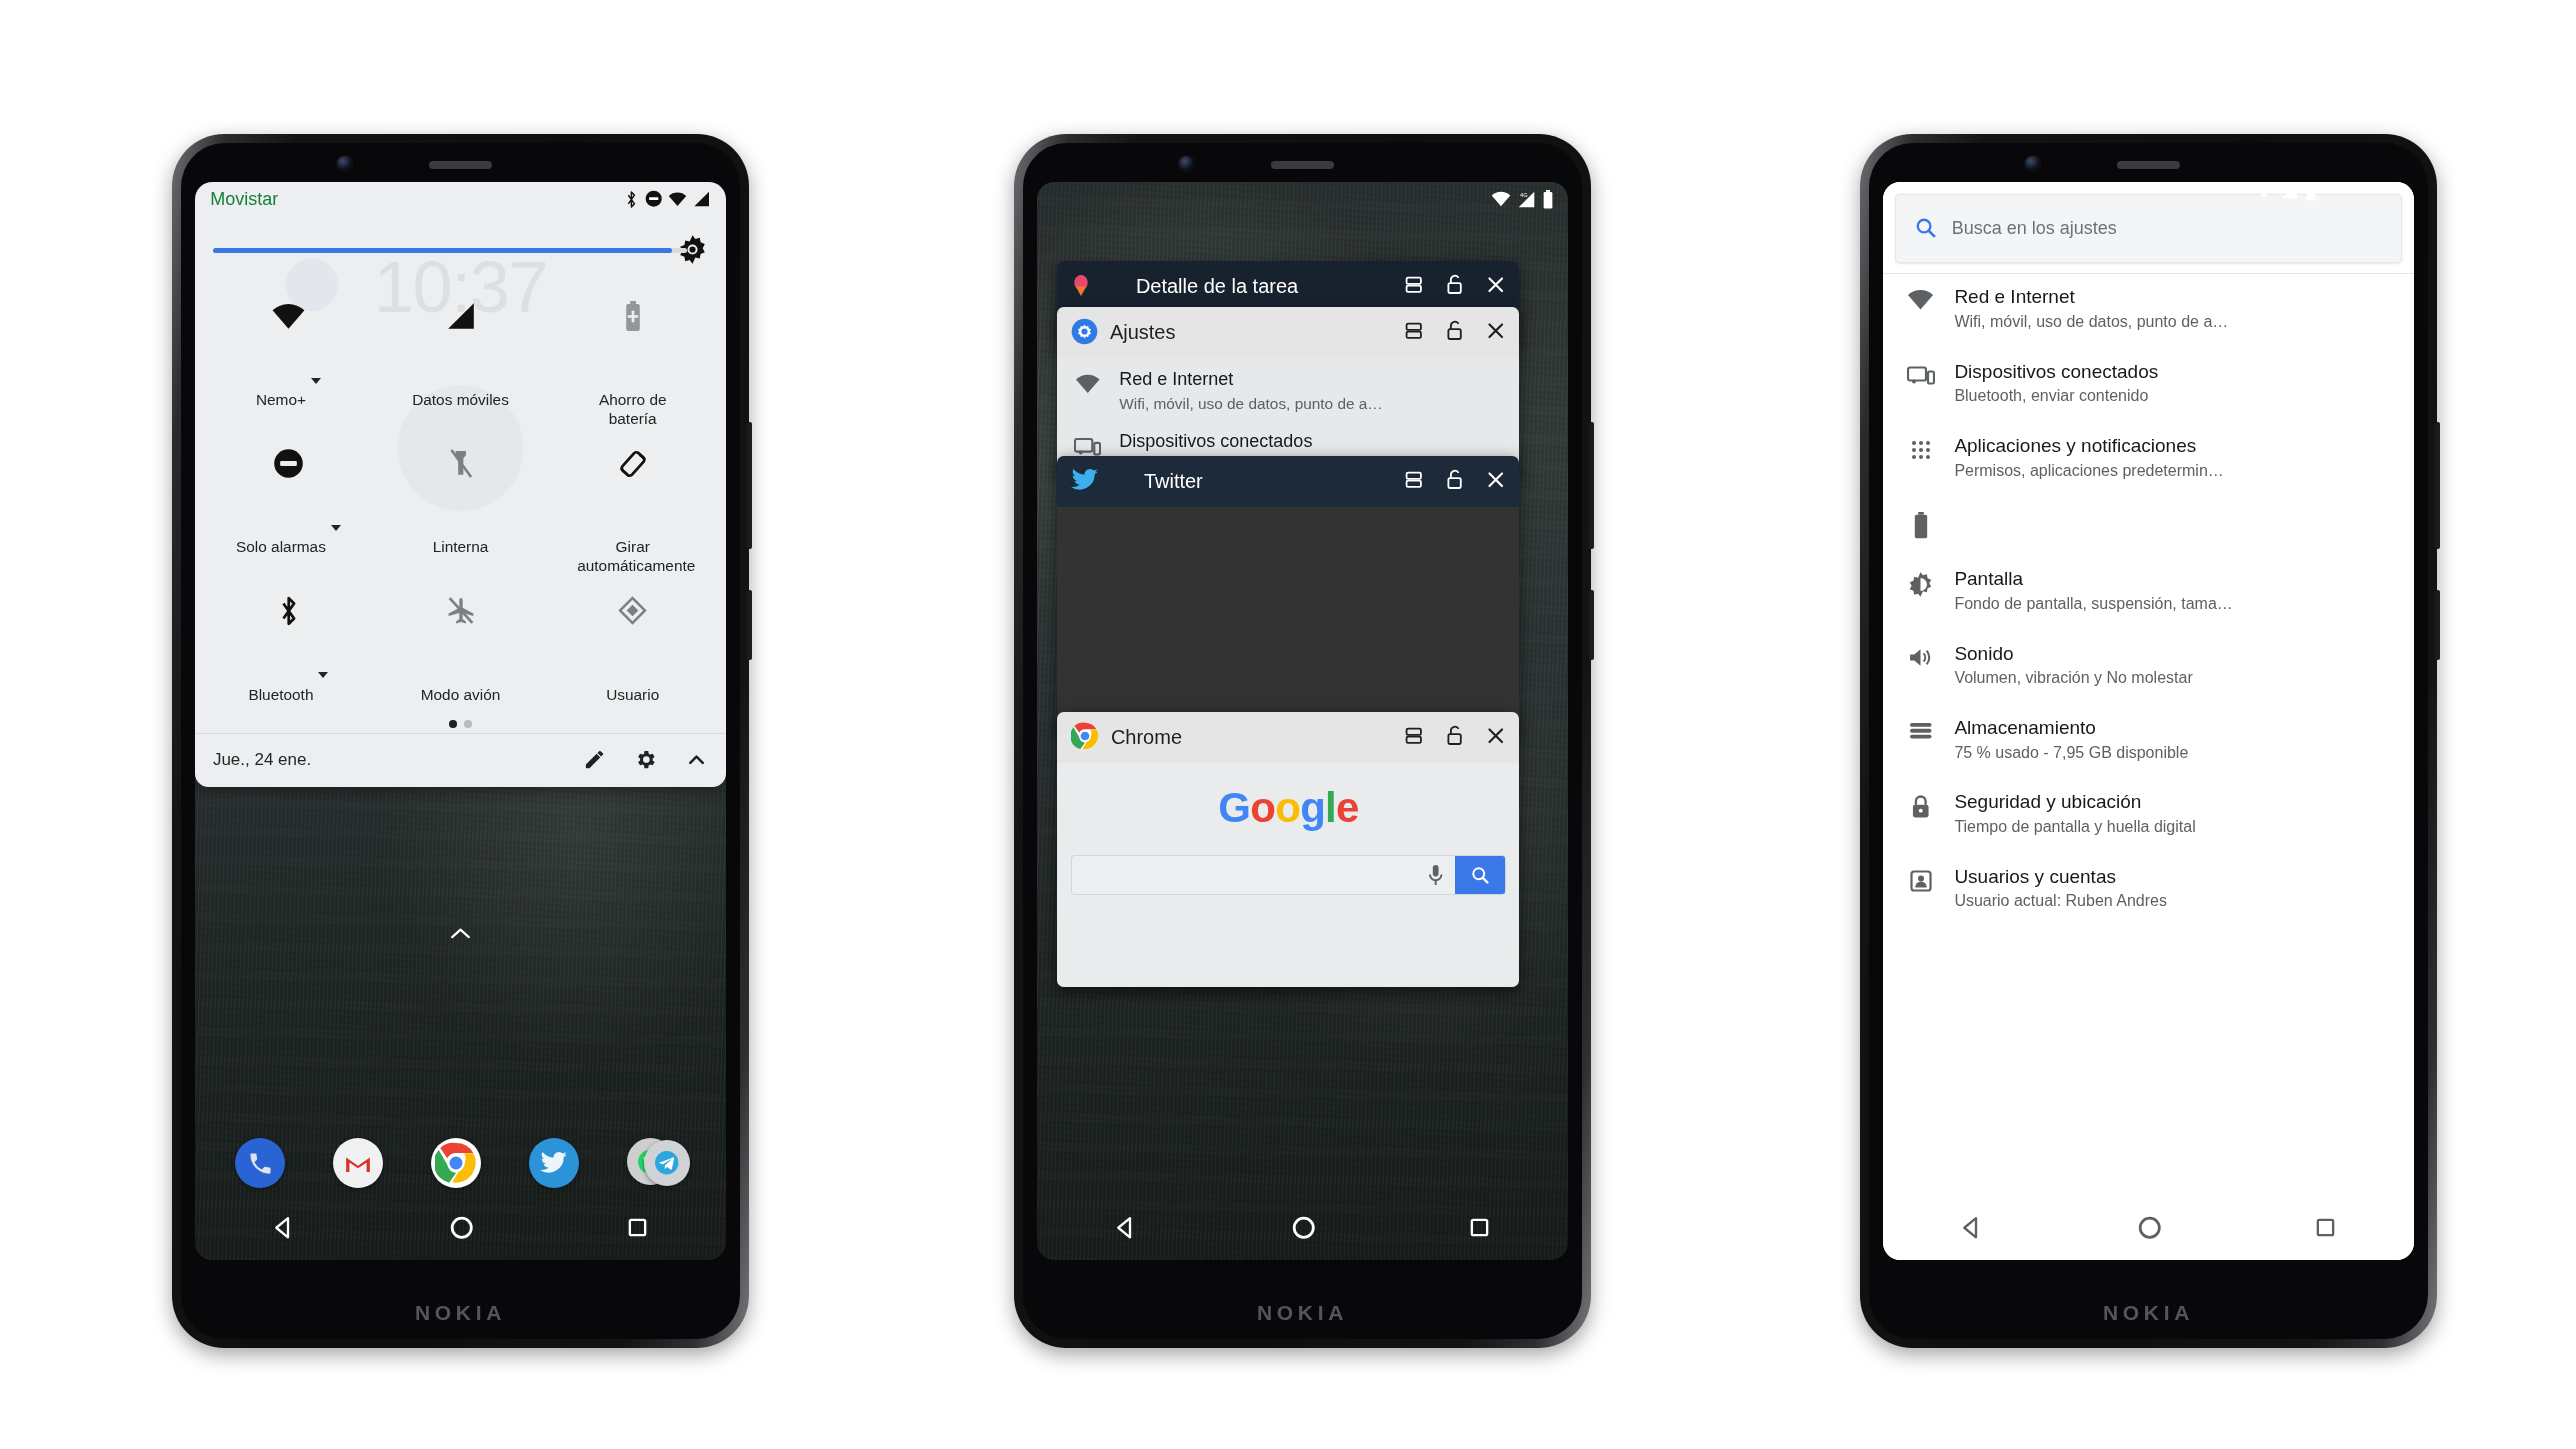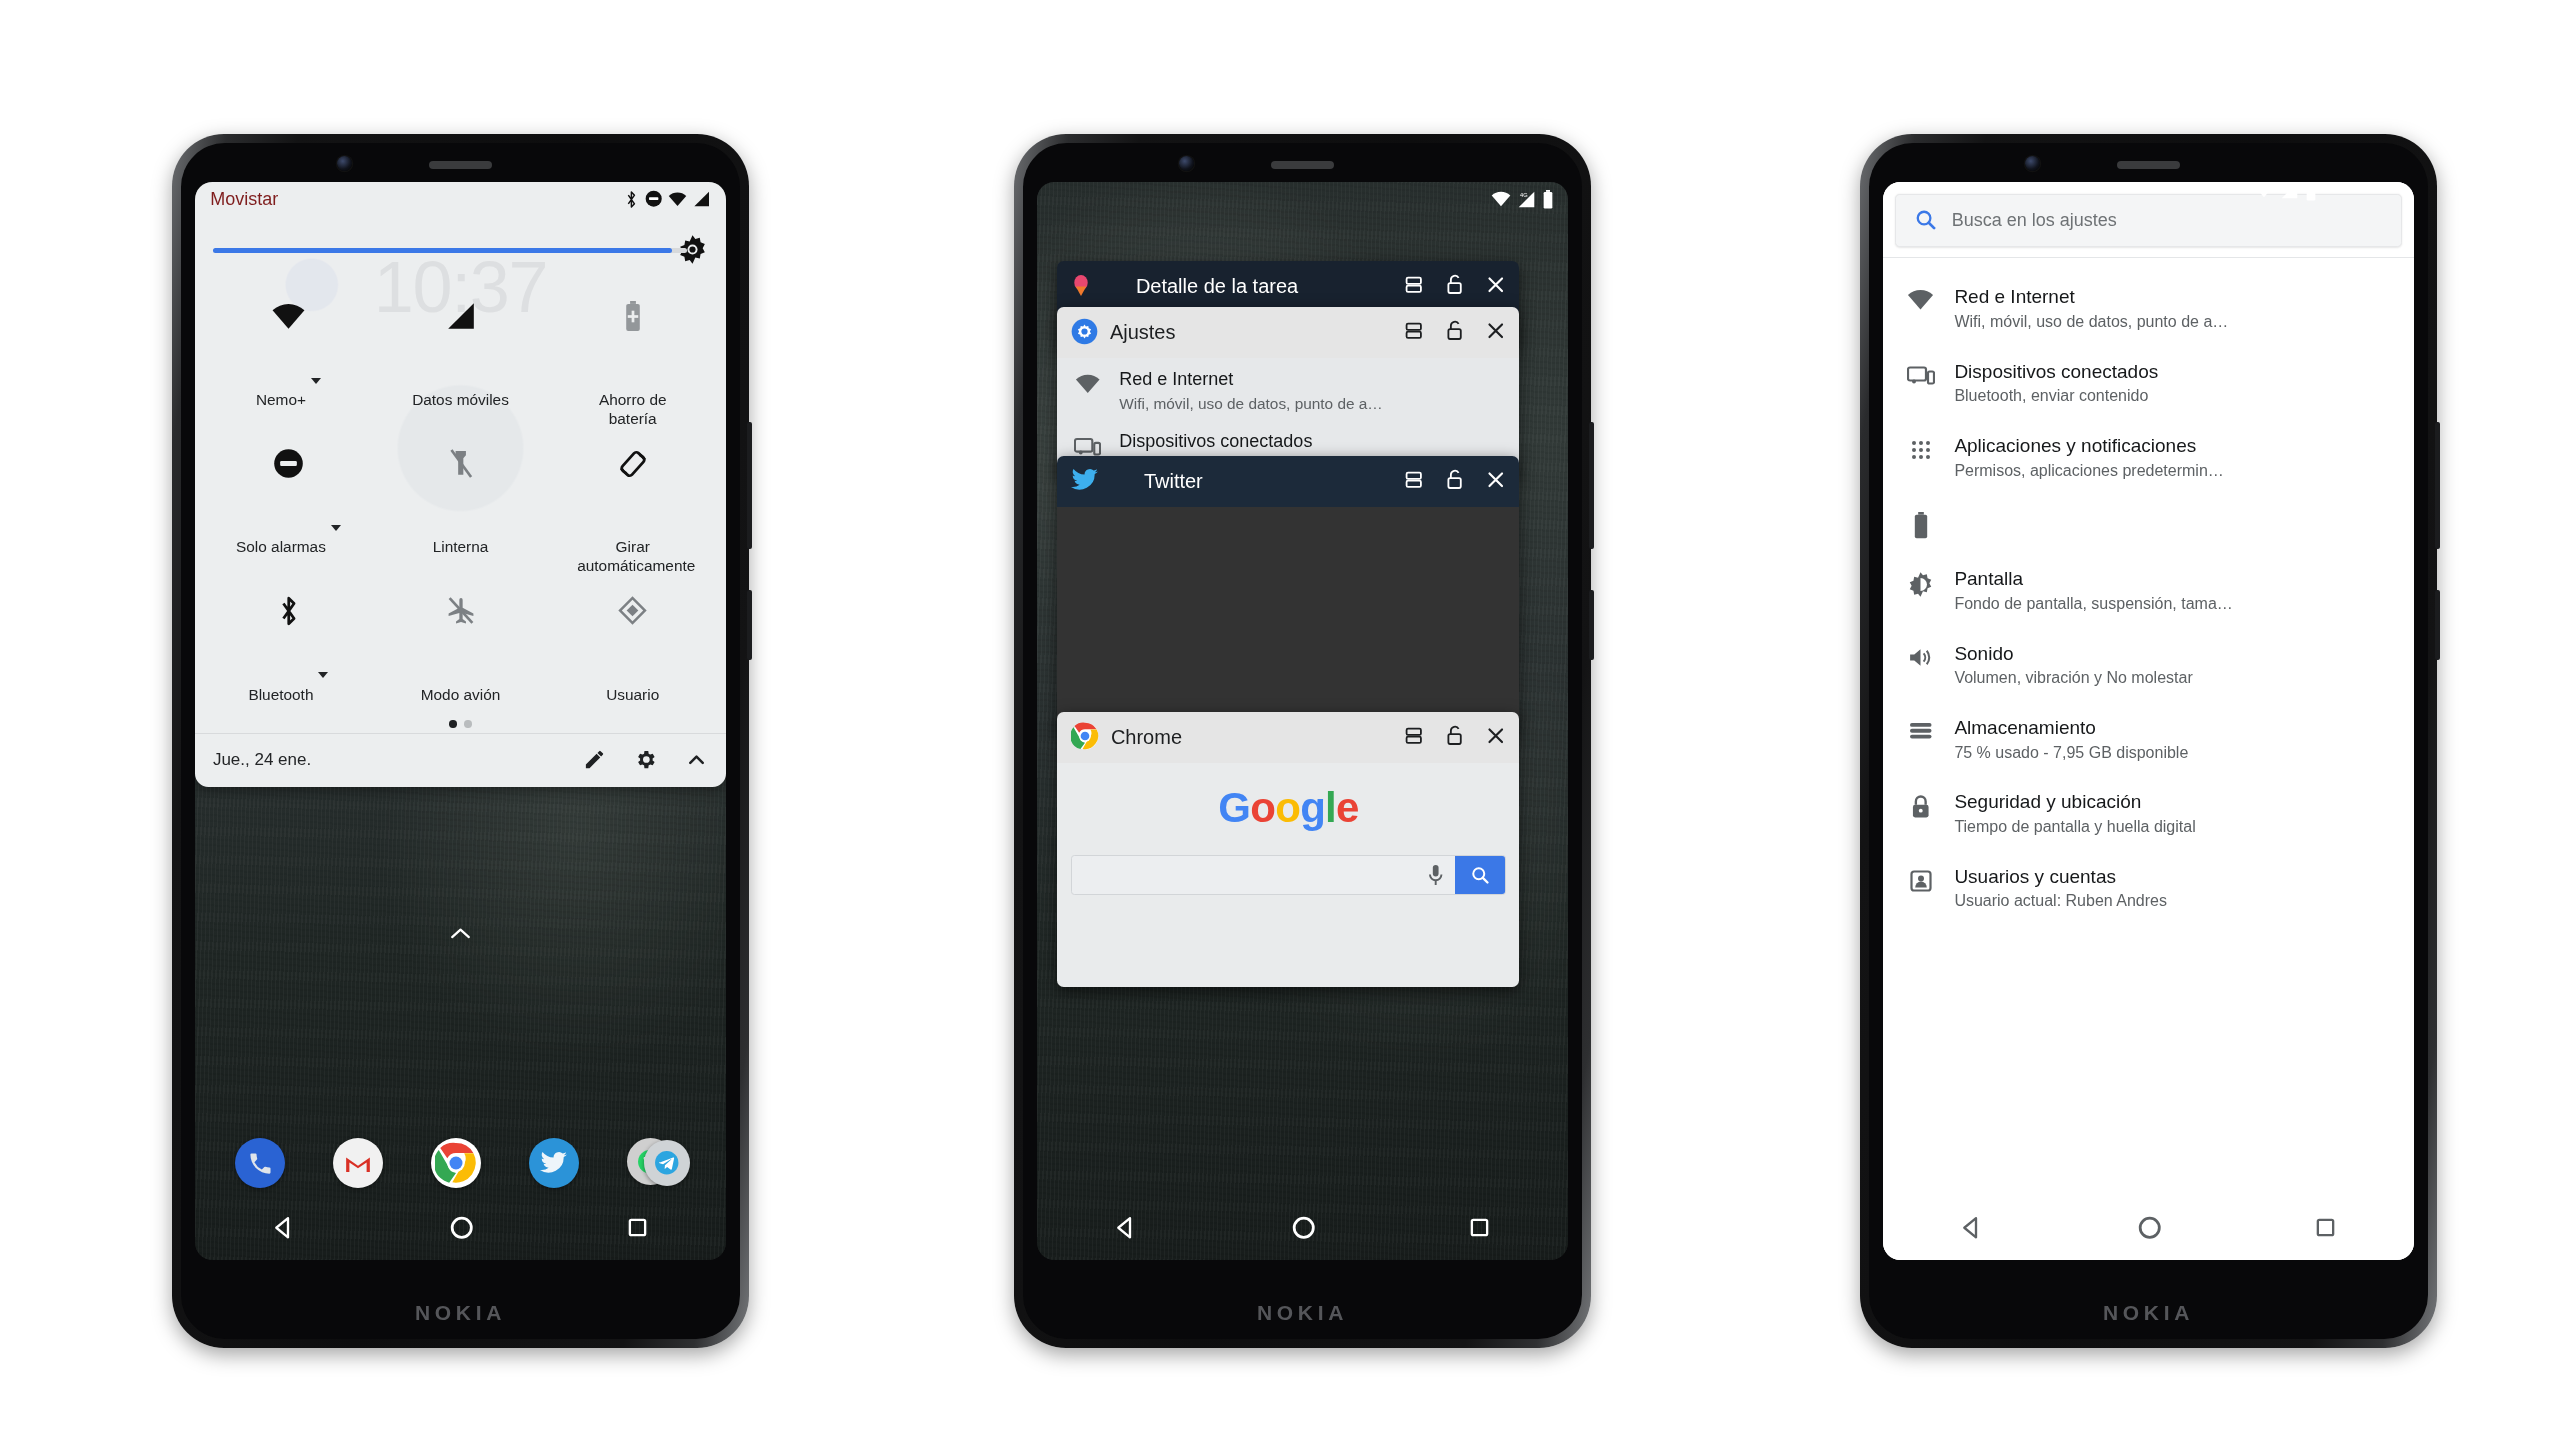--- a/index.html
+++ b/index.html
@@ -110,21 +110,21 @@
   .qs-clockghost {
     position: absolute; top: 64px; left: 0; right: 0;
     text-align: center; font-size: 72px; font-weight: 300;
     color: rgba(120,125,132,.13); letter-spacing: -1.3px; pointer-events: none;
   }
   .qs-status {
     position: relative; z-index: 3;
     height: 35px; display: flex; align-items: center;
     justify-content: space-between; padding: 0 14.8px;
   }
-  .qs-carrier { font-size: 18px; color: #7f1d1d; }
+  .qs-carrier { font-size: 18px; color: #15803d; }
   .qs-sb-icons { display: flex; align-items: center; gap: 6px; }
 
   .qs-bright {
     position: relative; z-index: 3;
     display: flex; align-items: center; gap: 0;
     padding: 17.4px 17.4px 9.4px 17.4px;
   }
   .track {
     position: relative; flex: 1; height: 4.7px;
     border-radius: 2.7px; background: #d7d9db;
@@ -257,21 +257,21 @@
   .g-mic { width: 38px; display: flex; justify-content: center; }
   .g-go {
     width: 50px; height: 100%; background: #3b78e7;
     border-radius: 0 2.7px 2.7px 0; display: flex; align-items: center; justify-content: center;
   }
 
   
   .settings-screen { position: absolute; inset: 0; background: #fff; }
   .search-wrap { padding: 12px 12px 10.7px; background: #fff; }
   .search-bar {
-    height: 53px; background: #f4f5f6; border-radius: 4.7px;
+    height: 69px; background: #f4f5f6; border-radius: 4.7px;
     border: 0.7px solid #e6e7e9;
     display: flex; align-items: center; gap: 14.8px; padding: 0 17.4px;
     box-shadow: 0 0.7px 2px rgba(0,0,0,.10);
   }
   .search-ph { font-size: 18px; color: #6e7275; }
 
   .set-list { position: absolute; top: 89px; left: 0; right: 0; bottom: 64px; overflow: hidden; }
   .set-row { display: flex; align-items: flex-start; gap: 17.4px; padding: 14.8px 16px 13.4px 21.5px; }
   .set-ico { width: 32px; flex: 0 0 32px; display: flex; justify-content: center; padding-top: 4px; }
   .set-txt { min-width: 0; flex: 1; }

